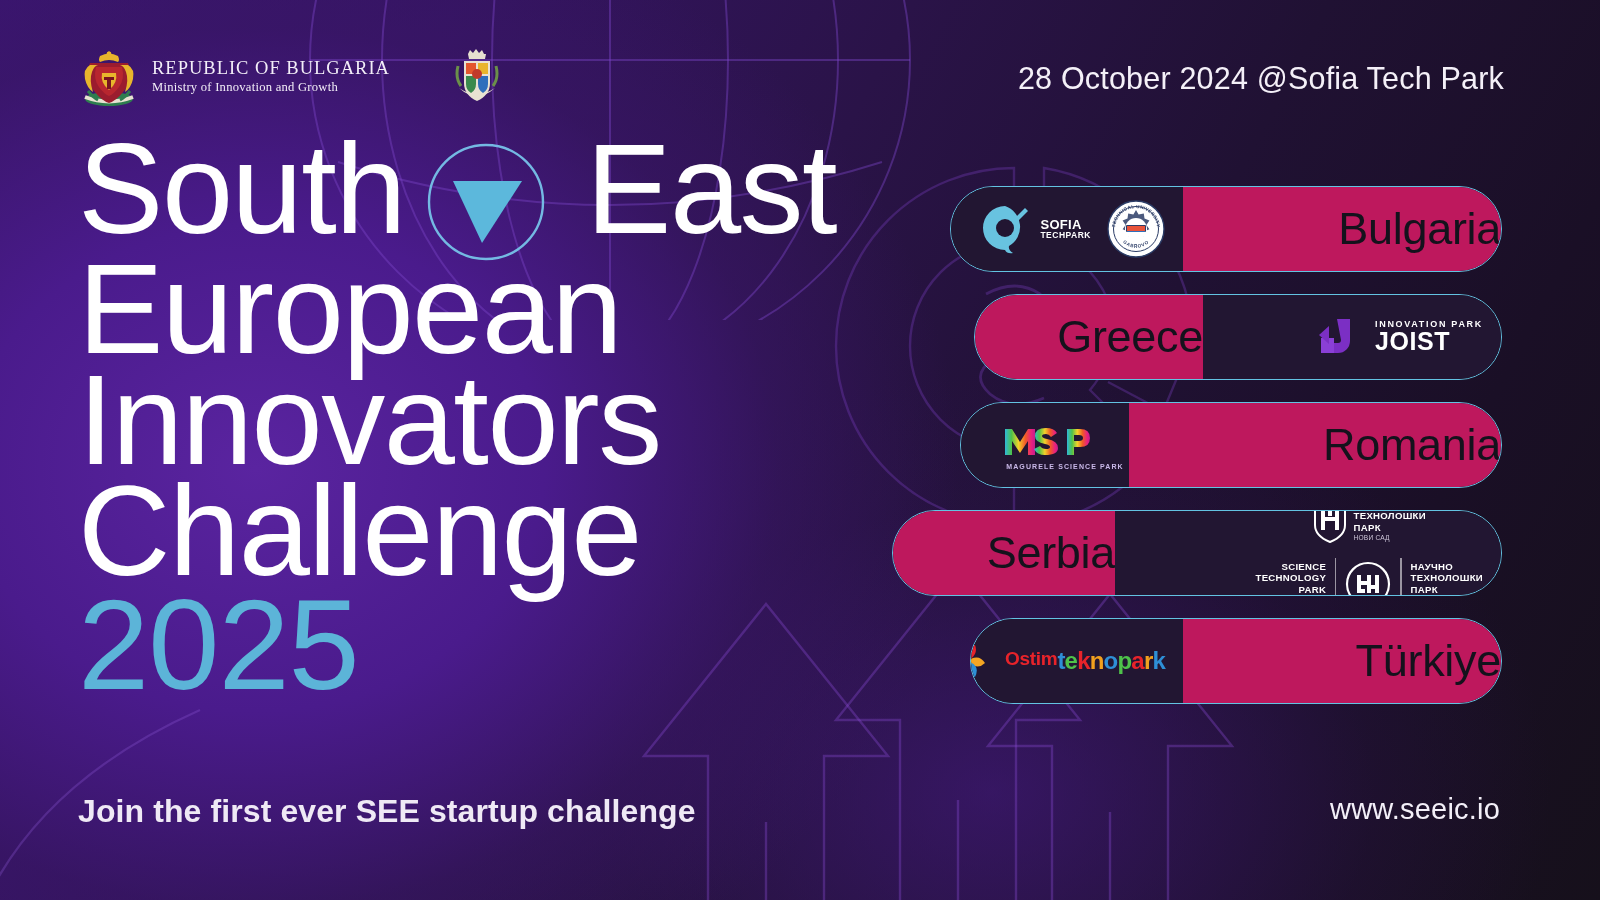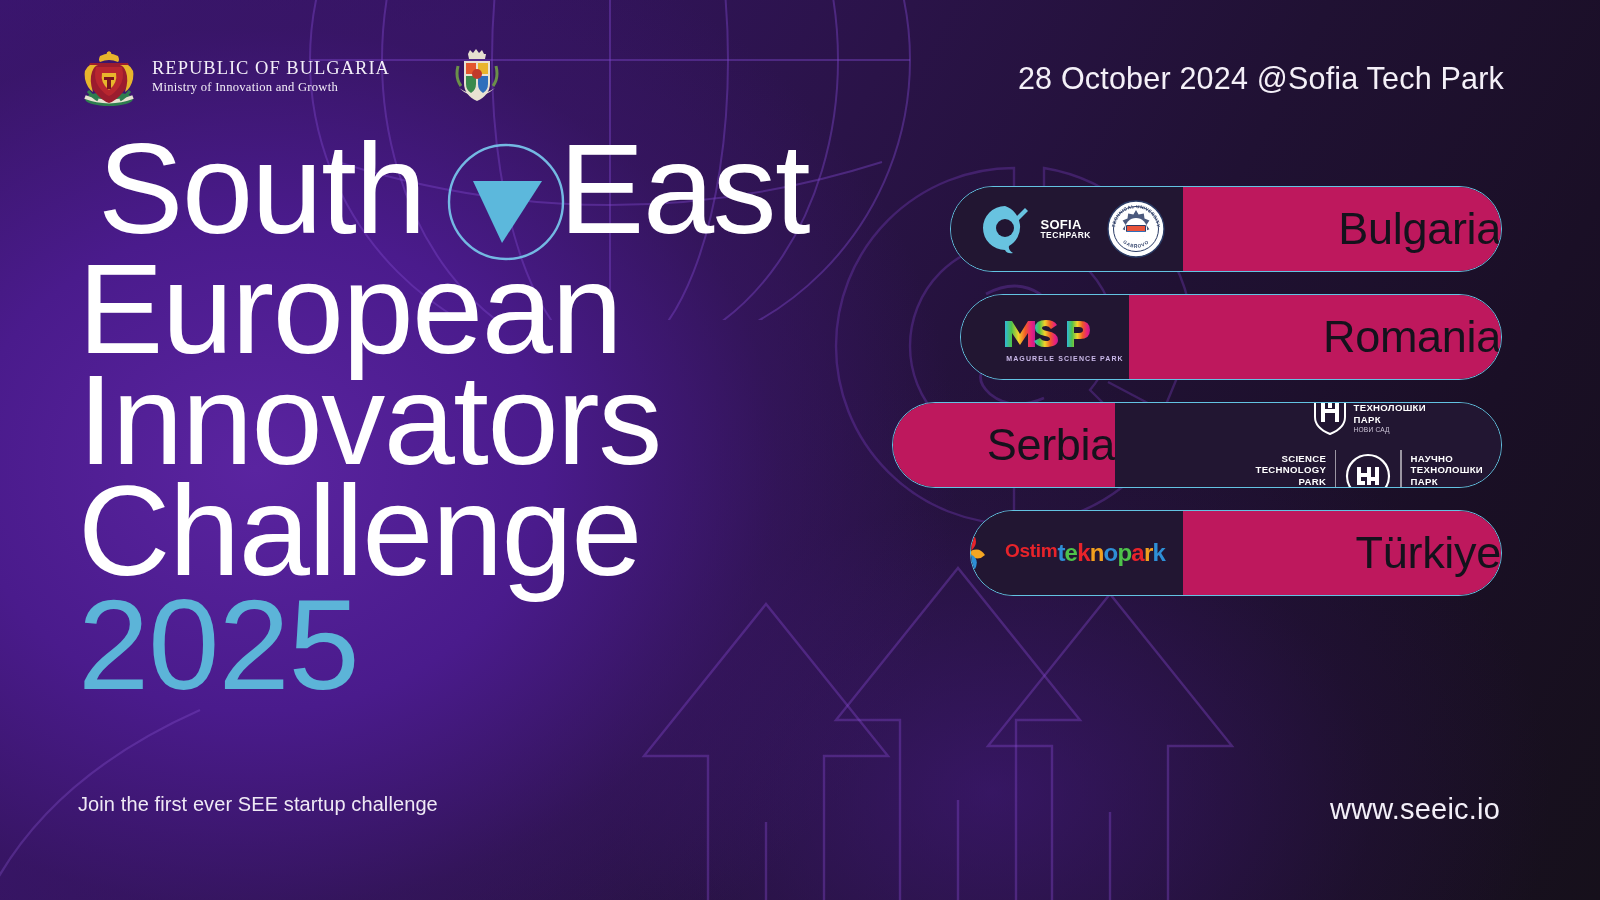--- a/index.html
+++ b/index.html
@@ -36,34 +36,34 @@
   .event-date {
     color:#f4f0f8; font-size:30.5px; font-weight:300; letter-spacing:0.2px;
     white-space:nowrap;
   }
 
   
   .headline {
     position:absolute; left:78px; top:142px; width:840px;
     color:#ffffff; font-weight:300; letter-spacing:-0.5px;
   }
-  .hl-row { position:relative; height:111px;margin-left:20px; }
+  .hl-row { position:relative; height:111px; }
   .hl-row span.word {
     position:absolute; bottom:0;
     font-size:128px; line-height:1; font-weight:300;
     letter-spacing:-1.5px; white-space:nowrap;
   }
   .hl-line { font-size:128px; line-height:111px; display:block; white-space:nowrap; font-weight:300; letter-spacing:-1.5px;}
   .hl-year { color:#5cb4d8; font-size:128px; line-height:118px; display:block; font-weight:300; letter-spacing:-1px;}
   .marker { position:absolute; left:348px; bottom:-9px; width:120px; height:120px; }
-  .word-east { left:461px;text-align:right; }
+  .word-east { left:508px;text-align:right; }
 
   .tagline {
     position:absolute; left:78px; top:793px;
-    color:#efe9f5; font-size:20px; font-weight:400; letter-spacing:0.1px;
+    color:#efe9f5; font-size:32px; font-weight:700; letter-spacing:0.1px;
   }
   .weburl {
     position:absolute; right:100px; top:793px;
     color:#f3eff8; font-size:29px; font-weight:300; letter-spacing:0.2px;
   }
 
   
   .pills { position:absolute; right:98px; top:186px; width:580px; }
   .pill {
     position:relative; height:86px; margin-bottom:22px;
@@ -265,20 +265,38 @@
               <textPath href="#arcBot" startOffset="50%" text-anchor="middle">GABROVO</textPath>
             </text>
           </svg>
         </div>
       </div>
       <div class="pill-seg seg-blue">
         <span class="country">Bulgaria</span>
       </div>
     </div>
 
+    <div class="pill" id="pill-greece">
+      <div class="pill-seg seg-blue">
+        <span class="country">Greece</span>
+      </div>
+      <div class="pill-seg seg-dark">
+        <div class="logos">
+          <svg width="46" height="46" viewBox="0 0 46 46" fill="none">
+            <path d="M24 5 h13 v22 a12 12 0 0 1 -12 12 h-4 v-10 h4 a3 3 0 0 0 3 -3 Z" fill="#7b2fc4"></path>
+            <path d="M8 24 h13 v15 h-13 Z" fill="#8a3fd6"></path>
+            <path d="M6 21 l10 -9 l0 18 Z" fill="#7b2fc4"></path>
+          </svg>
+          <div class="lk-txt">
+            <span class="joist-top">INNOVATION PARK</span>
+            <span class="joist-main">JOIST</span>
+          </div>
+        </div>
+      </div>
+    </div>
 
     <div class="pill" id="pill-romania">
       <div class="pill-seg seg-dark">
         <div style="display:flex; flex-direction:column; align-items:center;">
           <svg width="128" height="40" viewBox="0 0 128 40" fill="none">
             <defs>
               <linearGradient id="mspgrad" x1="0" y1="0" x2="1" y2="0">
                 <stop offset="0%" stop-color="#2fb8d8"></stop>
                 <stop offset="22%" stop-color="#4ec24a"></stop>
                 <stop offset="45%" stop-color="#f2d22a"></stop>

